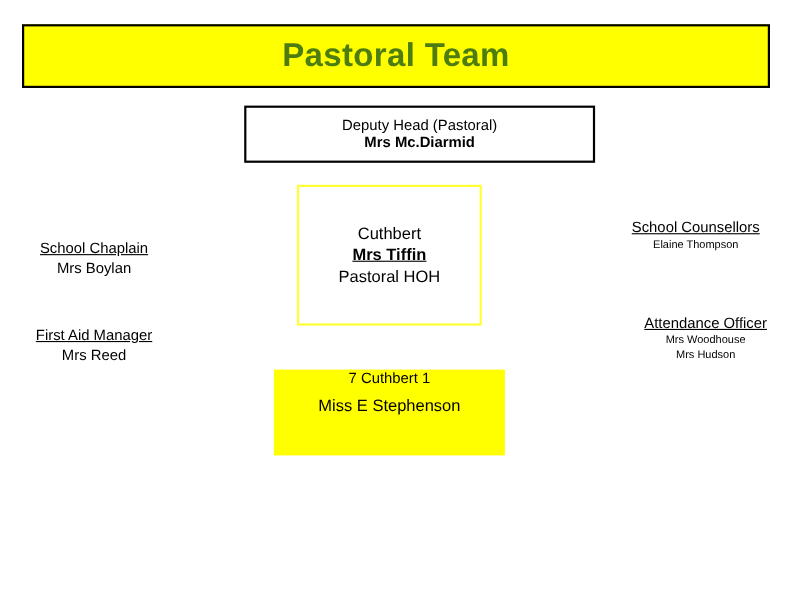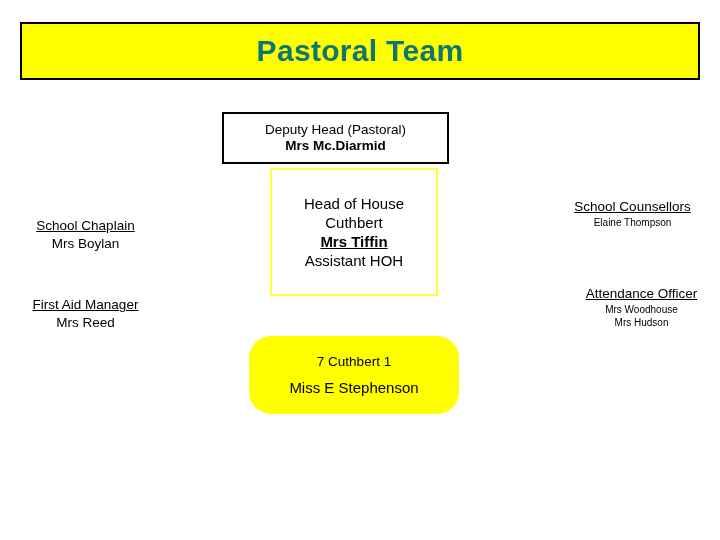--- a/index.html
+++ b/index.html
@@ -33,29 +33,29 @@
     border: 2px solid #000000;
     box-sizing: border-box;
     display: flex;
     align-items: center;
     justify-content: center;
   }
   .title-text {
     font-size: 30px;
     font-weight: bold;
     letter-spacing: 0.3px;
-    color: #0f766e;
+    color: #4d7c0f;
   }
 
   
   .deputy-box {
     position: absolute;
     left: 222px;
-    top: 112px;
-    width: 227px;
+    top: 96px;
+    width: 319px;
     height: 52px;
     border: 2px solid #000000;
     box-sizing: border-box;
     background: #ffffff;
     display: flex;
     flex-direction: column;
     align-items: center;
     justify-content: center;
     line-height: 1.18;
   }
@@ -86,22 +86,20 @@
     position: absolute;
     left: 249px;
     top: 336px;
     width: 210px;
     height: 78px;
     background: #ffff00;
     box-sizing: border-box;
     display: flex;
     flex-direction: column;
     align-items: center;
-    justify-content: center;
-    border-radius: 22px;
   }
   .form-code {
     font-size: 13.5px;
     margin-bottom: 10px;
   }
   .form-teacher {
     font-size: 15px;
   }
 
   
@@ -144,24 +142,23 @@
   <div class="title-banner">
     <div class="title-text">Pastoral Team</div>
   </div>
 
   <div class="deputy-box">
     <div class="deputy-line1">Deputy Head (Pastoral)</div>
     <div class="deputy-line2">Mrs Mc.Diarmid</div>
   </div>
 
   <div class="hoh-box">
-    <div>Head of House</div>
     <div>Cuthbert</div>
     <div class="bold">Mrs Tiffin</div>
-    <div>Assistant HOH</div>
+    <div>Pastoral HOH</div>
   </div>
 
   <div class="form-box">
     <div class="form-code">7 Cuthbert 1</div>
     <div class="form-teacher">Miss E Stephenson</div>
   </div>
 
   <div class="left-group left-group-1">
     <div class="heading">School Chaplain</div>
     <div class="name">Mrs Boylan</div>

